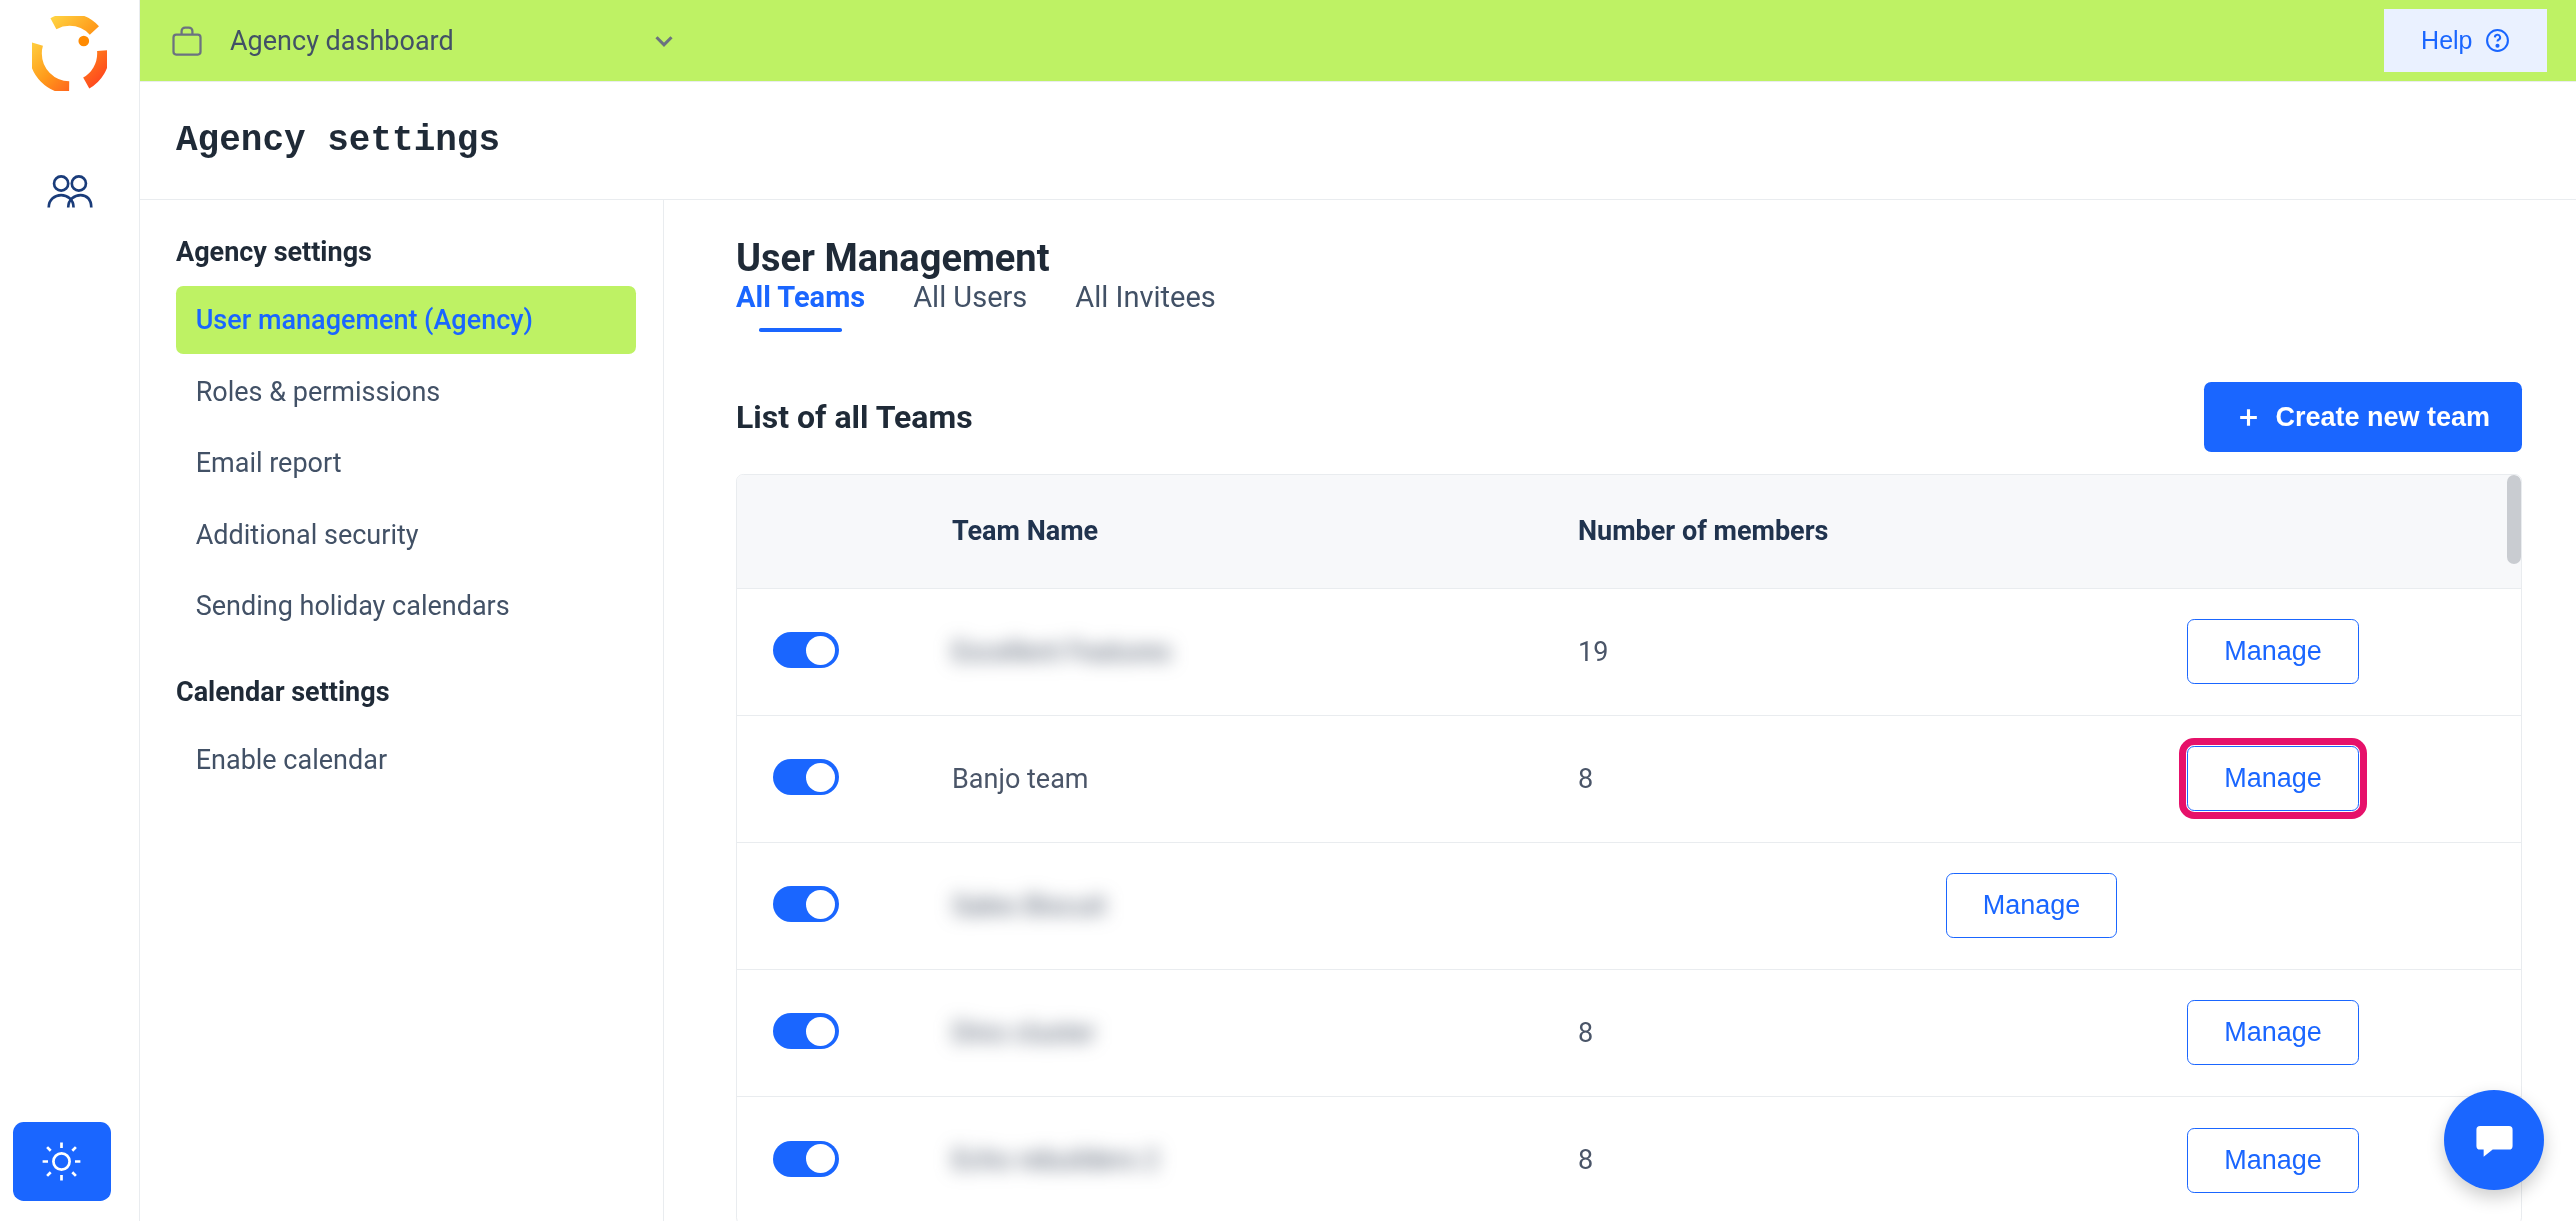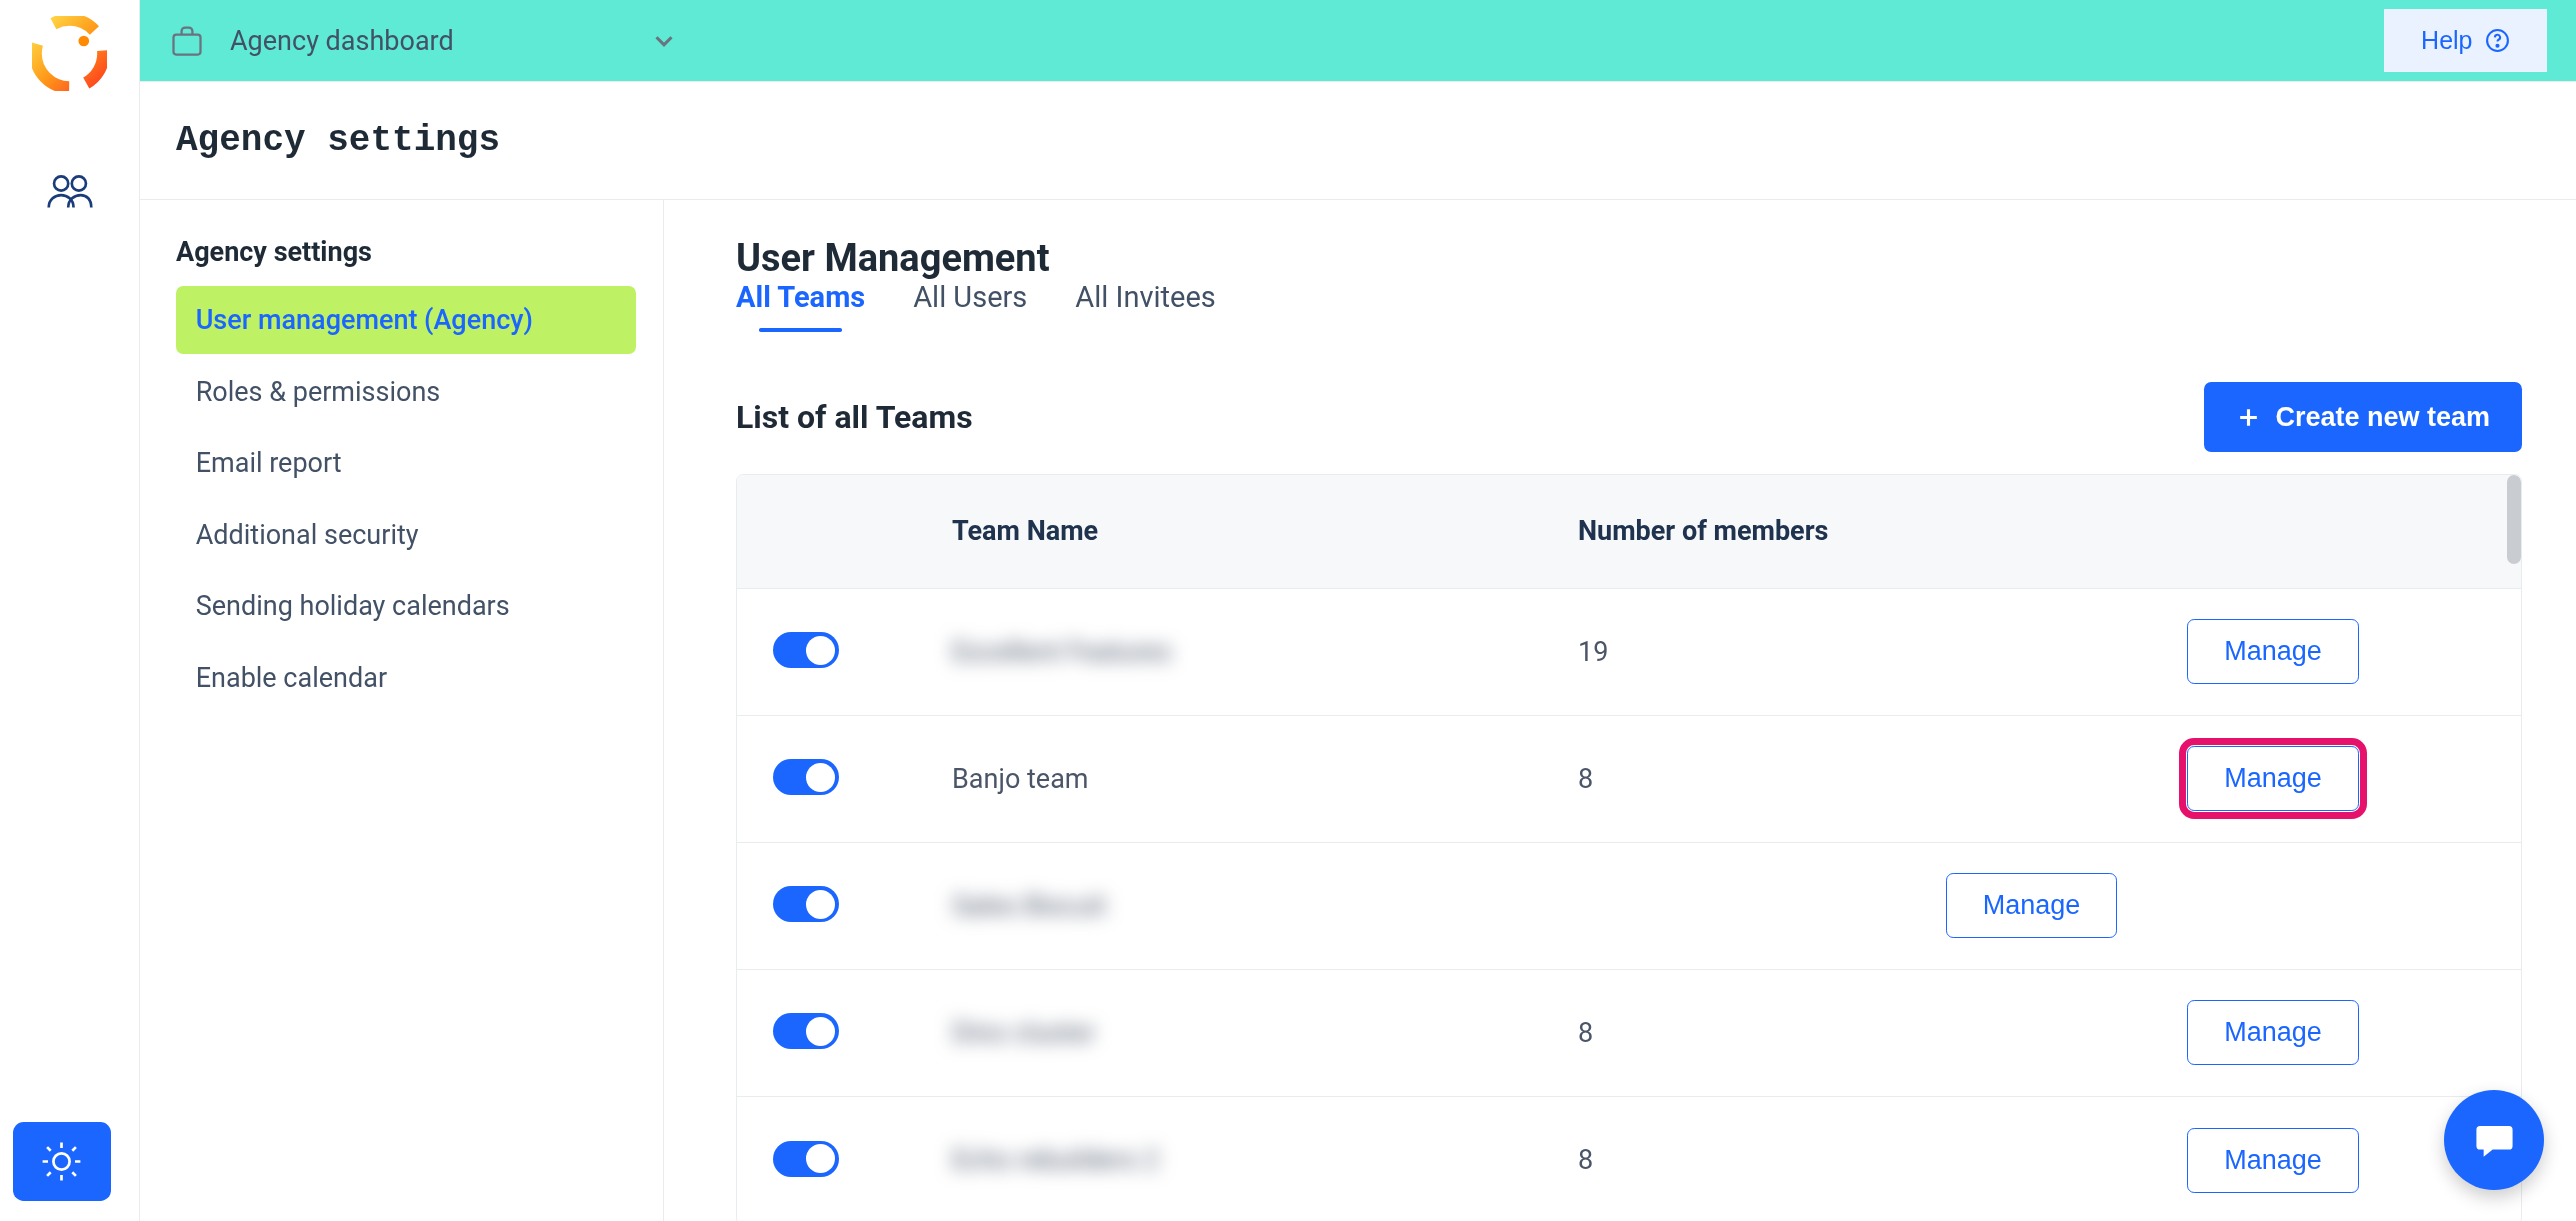--- a/index.html
+++ b/index.html
@@ -21,21 +21,21 @@
   }
   .rail-settings {
     position:absolute; left:12.5px; bottom:21.5px;
     width:98px; height:79px; border-radius:10.7px;
     background:#1a66ff; display:flex; align-items:center; justify-content:center;
   }
 
   
   .topbar {
     position:absolute; left:140px; top:0; right:0; height:82px;
-    border-bottom:0.9px solid #e9ecef; background:#5eead4;
+    border-bottom:0.9px solid #e9ecef; background:#bef264;
     display:flex; align-items:center; padding:0 29px; justify-content:space-between;
   }
   .topbar-left { display:flex; align-items:center; gap:25px; }
   .dash-label { font-size:27px; color:#425166; font-weight:400; }
   .chevron { margin-left:170px; }
   .help-btn {
     background:#eaf1ff; border:0.9px solid #eaf1ff; color:#1a66ff;
     padding:16px 36px; border-radius:0; font-size:25px; font-weight:500;
     display:flex; align-items:center; gap:12.5px;
   }
@@ -183,20 +183,21 @@
 <div class="content">
   <div class="sidenav">
     <div class="sidenav-section-title">Agency settings</div>
     <div id="sn1">
         <div class="sidenav-item active">User management (Agency)</div>
         <div class="sidenav-item">Roles &amp; permissions</div>
         <div class="sidenav-item">Email report</div>
         <div class="sidenav-item">Additional security</div>
         <div class="sidenav-item">Sending holiday calendars</div>
       </div>
+    <div class="sidenav-section-title">Calendar settings</div>
     <div id="sn2">
         <div class="sidenav-item">Enable calendar</div>
       </div>
   </div>
 
   <div class="main">
     <h2>User Management</h2>
     <div class="tabs" id="tabs">
         <div class="tab active">All Teams</div>
         <div class="tab">All Users</div>

